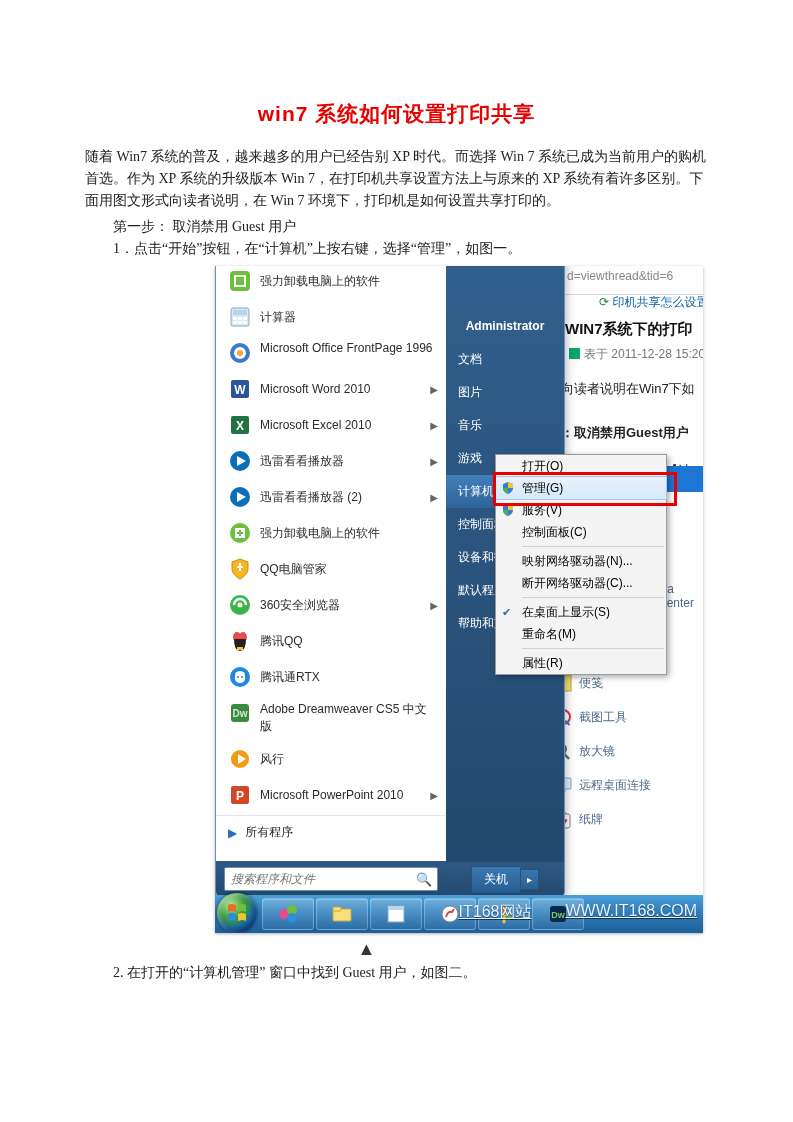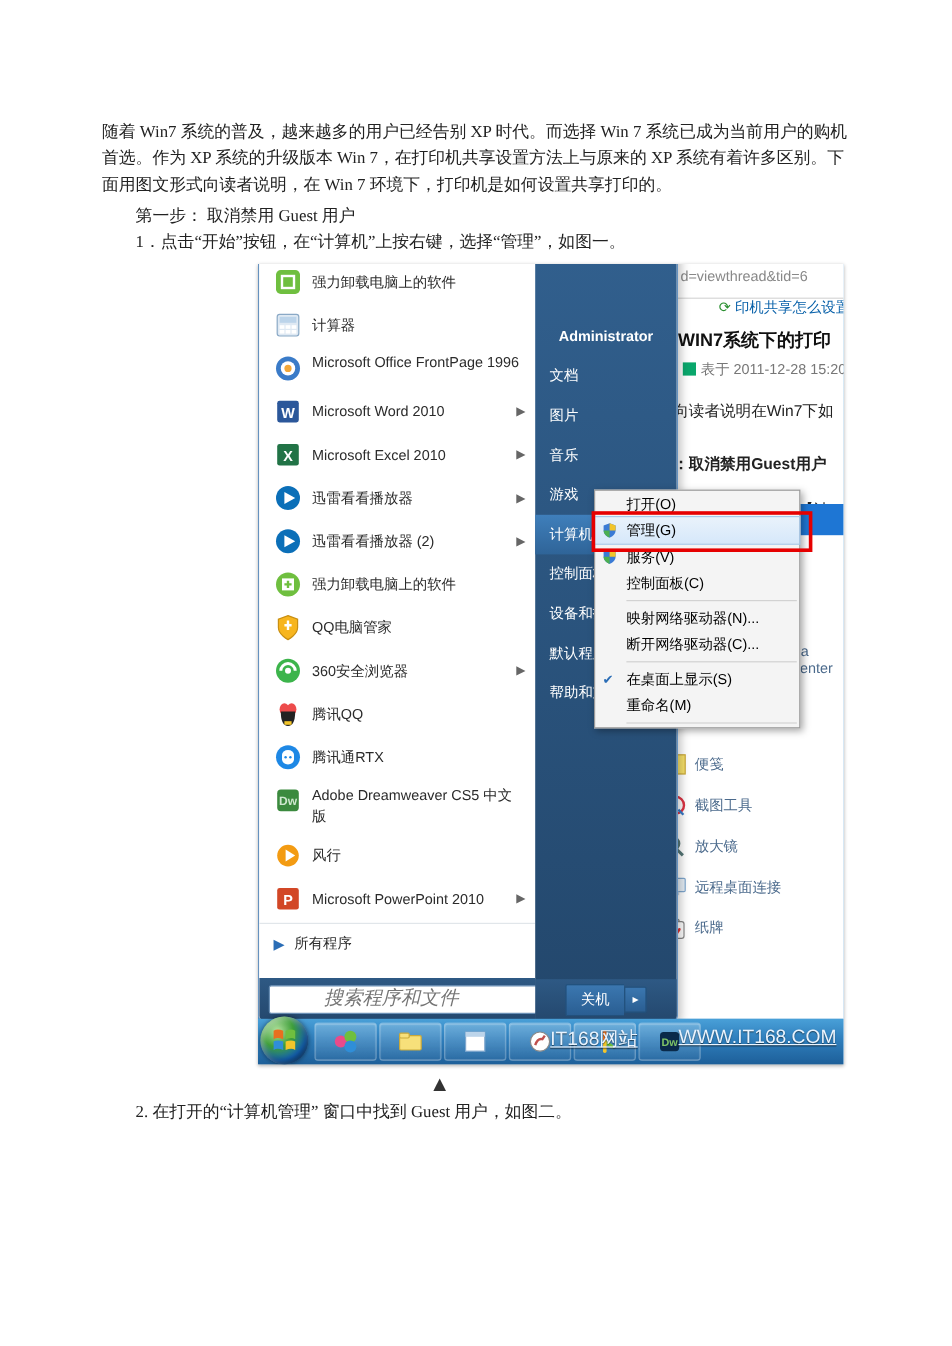--- a/index.html
+++ b/index.html
@@ -31,21 +31,21 @@
   .sm-left { position:absolute; left:0; top:0; width:230px; height:640px; background:#fff; }
   .sm-right{ position:absolute; left:230px; top:0; width:118px; height:640px; background: linear-gradient(#315f8d,#23476c); color:#fff; }
   .prog-list{ padding:6px 0 0 0; }
   .prog-item{ display:flex; align-items:center; gap:8px; padding:6px 10px 6px 12px; font-size:12px; color:#2b2b2b; cursor:default; position:relative;}
   .prog-item .arrow{ position:absolute; right:8px; top:50%; transform:translateY(-50%); font-size:10px; color:#666;}
   .prog-item svg, .prog-item .ico{ flex:none; width:24px; height:24px; }
   .prog-item.tall{ align-items:flex-start; }
   .all-prog{ display:flex; align-items:center; gap:8px; padding:8px 12px; border-top:1px solid #e1e6ea; font-size:12px; color:#2b2b2b; margin-top:2px;}
   .search-row{ display:flex; align-items:center; gap:6px; padding:6px 8px; background:linear-gradient(#2e5984,#24486e);}
   .search-box{ flex:1; display:flex; align-items:center; background:#fff; border:1px solid #6a8fb5; border-radius:2px; height:22px; padding:0 4px;}
-  .search-box input{ border:0; outline:0; flex:1; font-size:16px; font-style:italic; color:#888;margin-left:39px;}
+  .search-box input{ border:0; outline:0; flex:1; font-size:12px; font-style:italic; color:#888;}
   .search-box .sicon{ color:#3b6c9c; font-size:13px;}
   .shutdown{ display:flex; align-items:center; }
   .shutdown .btn{ background:linear-gradient(#3b77b0,#2a5e92); color:#fff; font-size:12px; padding:4px 12px; border:1px solid #22527e; border-right:0; border-radius:2px 0 0 2px;}
   .shutdown .cbtn{ background:linear-gradient(#3b77b0,#2a5e92); color:#fff; font-size:10px; padding:4px 6px; border:1px solid #22527e; border-radius:0 2px 2px 0;}
   .sm-bottom{ position:absolute; left:0; bottom:0; width:348px; display:flex; align-items:center;}
   .sm-bottom .search-row{ width:230px; box-sizing:border-box;}
   .sm-bottom .shut-wrap{ flex:1; display:flex; align-items:center; justify-content:center; background:linear-gradient(#2e5984,#24486e); height:34px;}
   .sm-rlist{ padding:56px 0 0 0;}
   .sm-rlink{ font-size:12px; color:#fff; padding:8px 12px; cursor:default; position:relative;}
   .sm-rlink.sel  { background:linear-gradient(#3f7fbb,#2f6498); }
@@ -64,20 +64,21 @@
   .orb .flag{ position:absolute; left:50%; top:50%; transform:translate(-50%,-50%);}
   .tb-item{ width:50px; height:30px; margin:0 1px; border-radius:3px; background:linear-gradient(rgba(255,255,255,.22),rgba(255,255,255,.05)); border:1px solid rgba(255,255,255,.25); display:flex; align-items:center; justify-content:center; box-shadow:inset 0 1px 1px rgba(255,255,255,.3);}
   .tb-watermark{ position:absolute; right:6px; bottom:10px; display:flex; gap:34px; font-size:16px; color:#e9f4ff; font-family:Arial,sans-serif; text-shadow:0 1px 1px rgba(0,0,0,.6);text-decoration:underline;}
   .arrow-up{ text-align:center; font-size:18px; color:#333; margin:2px 0 2px -60px;}
   .note-after{ font-size:14px; color:#222; text-indent:2em; margin-top:4px;}
 </style>
 </head>
 <body>
 
 <div class="page">
+  <div class="title">win7 系统如何设置打印共享</div>
   <p class="para">随着 Win7 系统的普及，越来越多的用户已经告别 XP 时代。而选择 Win 7 系统已成为当前用户的购机首选。作为 XP 系统的升级版本 Win 7，在打印机共享设置方法上与原来的 XP 系统有着许多区别。下面用图文形式向读者说明，在 Win 7 环境下，打印机是如何设置共享打印的。</p>
   <p class="step">第一步： 取消禁用 Guest 用户</p>
   <p class="step">1．点击“开始”按钮，在“计算机”上按右键，选择“管理”，如图一。</p>
 
   <div class="shot">
     <div class="bg-page"></div>
 
     <div class="bg-right">
       <div class="bg-addr">d=viewthread&amp;tid=6</div>
       <div class="bg-tb">
@@ -330,20 +331,23 @@
         </div>
         <div class="row sep"></div>
         <div class="row">
           <span class="chk">✔</span>
           <span>在桌面上显示(S)</span>
         </div>
         <div class="row">
           <span>重命名(M)</span>
         </div>
         <div class="row sep"></div>
+        <div class="row">
+          <span>属性(R)</span>
+        </div>
       </div>
     <div class="redbox"></div>
 
     <div class="taskbar">
       <div class="orb">
         <svg class="flag" width="22" height="22" viewBox="0 0 22 22">
           <path d="M2 3 Q5 1 10 3 L10 10 Q5 8 2 10 Z" fill="#e86f1f"></path>
           <path d="M12 3 Q17 1 20 3 L20 10 Q17 8 12 10 Z" fill="#6fbf3f"></path>
           <path d="M2 12 Q5 10 10 12 L10 19 Q5 17 2 19 Z" fill="#2f8ed8"></path>
           <path d="M12 12 Q17 10 20 12 L20 19 Q17 17 12 19 Z" fill="#f2c52b"></path>

